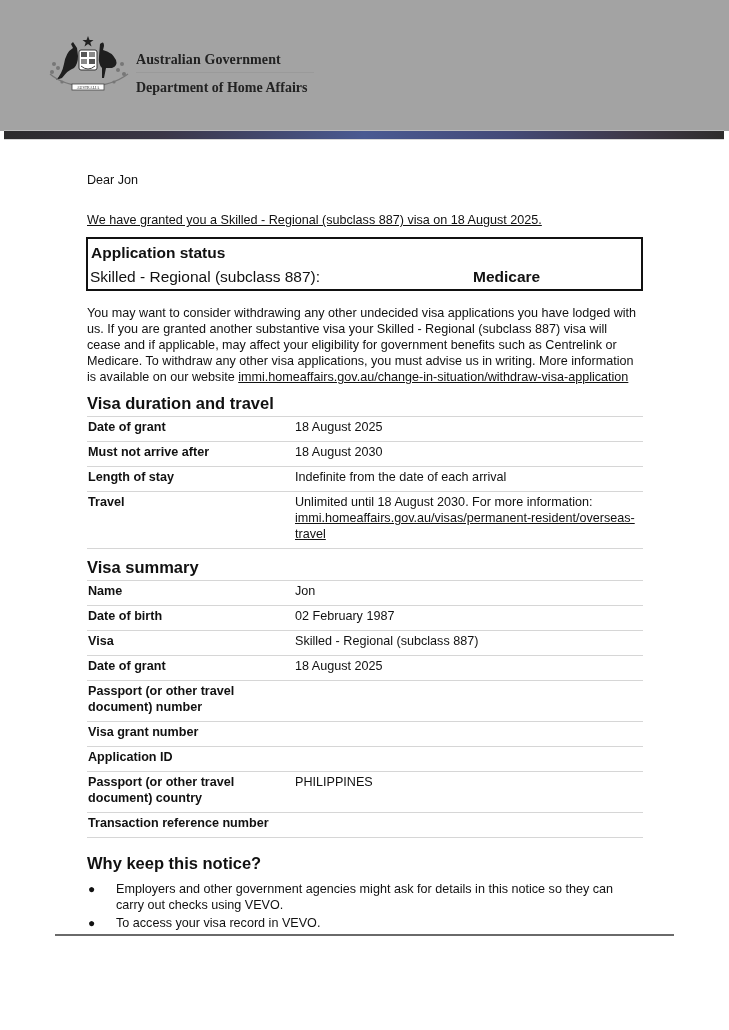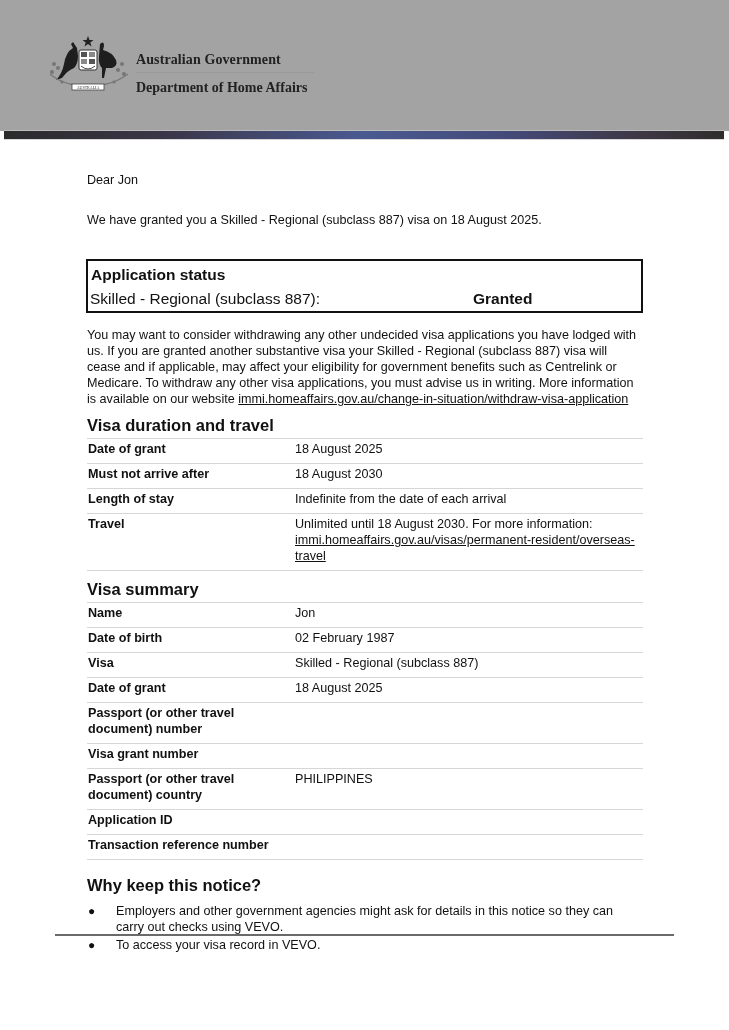--- a/index.html
+++ b/index.html
@@ -12,21 +12,21 @@
     .gov-rule { position: absolute; left: 136px; top: 72px; width: 178px; height: 1px; background: #9a9a9a; }
     .dept-title { position: absolute; left: 136px; top: 80px; font-family: "Liberation Serif", serif; font-weight: bold; font-size: 14px; color: #222; }
 
     .banner { position: absolute; left: 4px; top: 130px; width: 720px; height: 10px;
       background: linear-gradient(90deg, #2c2b2c 0%, #3b3647 22%, #4a5a92 50%, #444a78 70%, #3e3846 88%, #2f2d2c 100%);
       border-top: 1px solid #bdbdbd; border-bottom: 1px solid #d8d8d8; }
 
     .content { position: absolute; left: 87px; top: 172px; width: 556px; }
     .para { font-size: 12.6px; line-height: 16px; }
     .salutation { margin-bottom: 24px; }
-    .intro { margin-bottom: 31px; }
+    .intro { margin-bottom: 9px; text-decoration: underline; }
 
     .status-box { border: 2px solid #111; width: 557px; margin-left: -1px; }
     .status-box .row { display: flex; height: 25px; align-items: center; }
     .status-box .row + .row { height: 25px; }
     .status-heading { font-weight: bold; font-size: 15.5px; padding-left: 3px; padding-top: 2px; }
     .status-label { font-size: 15.5px; width: 385px; padding-left: 2px; }
     .status-value { font-size: 15.5px; font-weight: bold; }
 
     .notice { margin-top: 14px; font-size: 12.6px; line-height: 16px; }
     .notice a, .link { color: #111; text-decoration: underline; }
@@ -89,21 +89,21 @@
 <div class="content">
   <p class="para salutation">Dear Jon</p>
   <p class="para intro">We have granted you a Skilled - Regional (subclass 887) visa on 18 August 2025.</p>
 
   <div class="status-box">
     <div class="row">
       <span class="status-heading">Application status</span>
     </div>
     <div class="row">
       <span class="status-label">Skilled - Regional (subclass 887):</span>
-      <span class="status-value">Granted</span>
+      <span class="status-value">Medicare</span>
     </div>
   </div>
 
   <p class="notice"><span>You may want to consider withdrawing any other undecided visa applications you have lodged with us. If you are granted another substantive visa your Skilled - Regional (subclass 887) visa will cease and if applicable, may affect your eligibility for government benefits such as Centrelink or Medicare. To withdraw any other visa applications, you must advise us in writing. More information is available on our website </span><a class="link">immi.homeaffairs.gov.au/change-in-situation/withdraw-visa-application</a></p>
 
   <div class="section-title">Visa duration and travel</div>
   <table class="kv-table">
     <tbody>
         <tr>
       <td class="k">Date of grant</td>
@@ -145,26 +145,26 @@
     </tr>
     <tr>
       <td class="k" style="width:170px;">Passport (or other travel document) number</td>
       <td class="v"></td>
     </tr>
     <tr>
       <td class="k">Visa grant number</td>
       <td class="v"></td>
     </tr>
     <tr>
+      <td class="k">Application ID</td>
+      <td class="v"></td>
+    </tr>
+    <tr>
       <td class="k">Passport (or other travel document) country</td>
       <td class="v">PHILIPPINES</td>
-    </tr>
-    <tr>
-      <td class="k">Application ID</td>
-      <td class="v"></td>
     </tr>
     <tr>
       <td class="k" style="white-space:nowrap;">Transaction reference number</td>
       <td class="v"></td>
     </tr>
   </tbody>
     </table>
 
   <div class="why-title">Why keep this notice?</div>
   <ul class="why-list">

